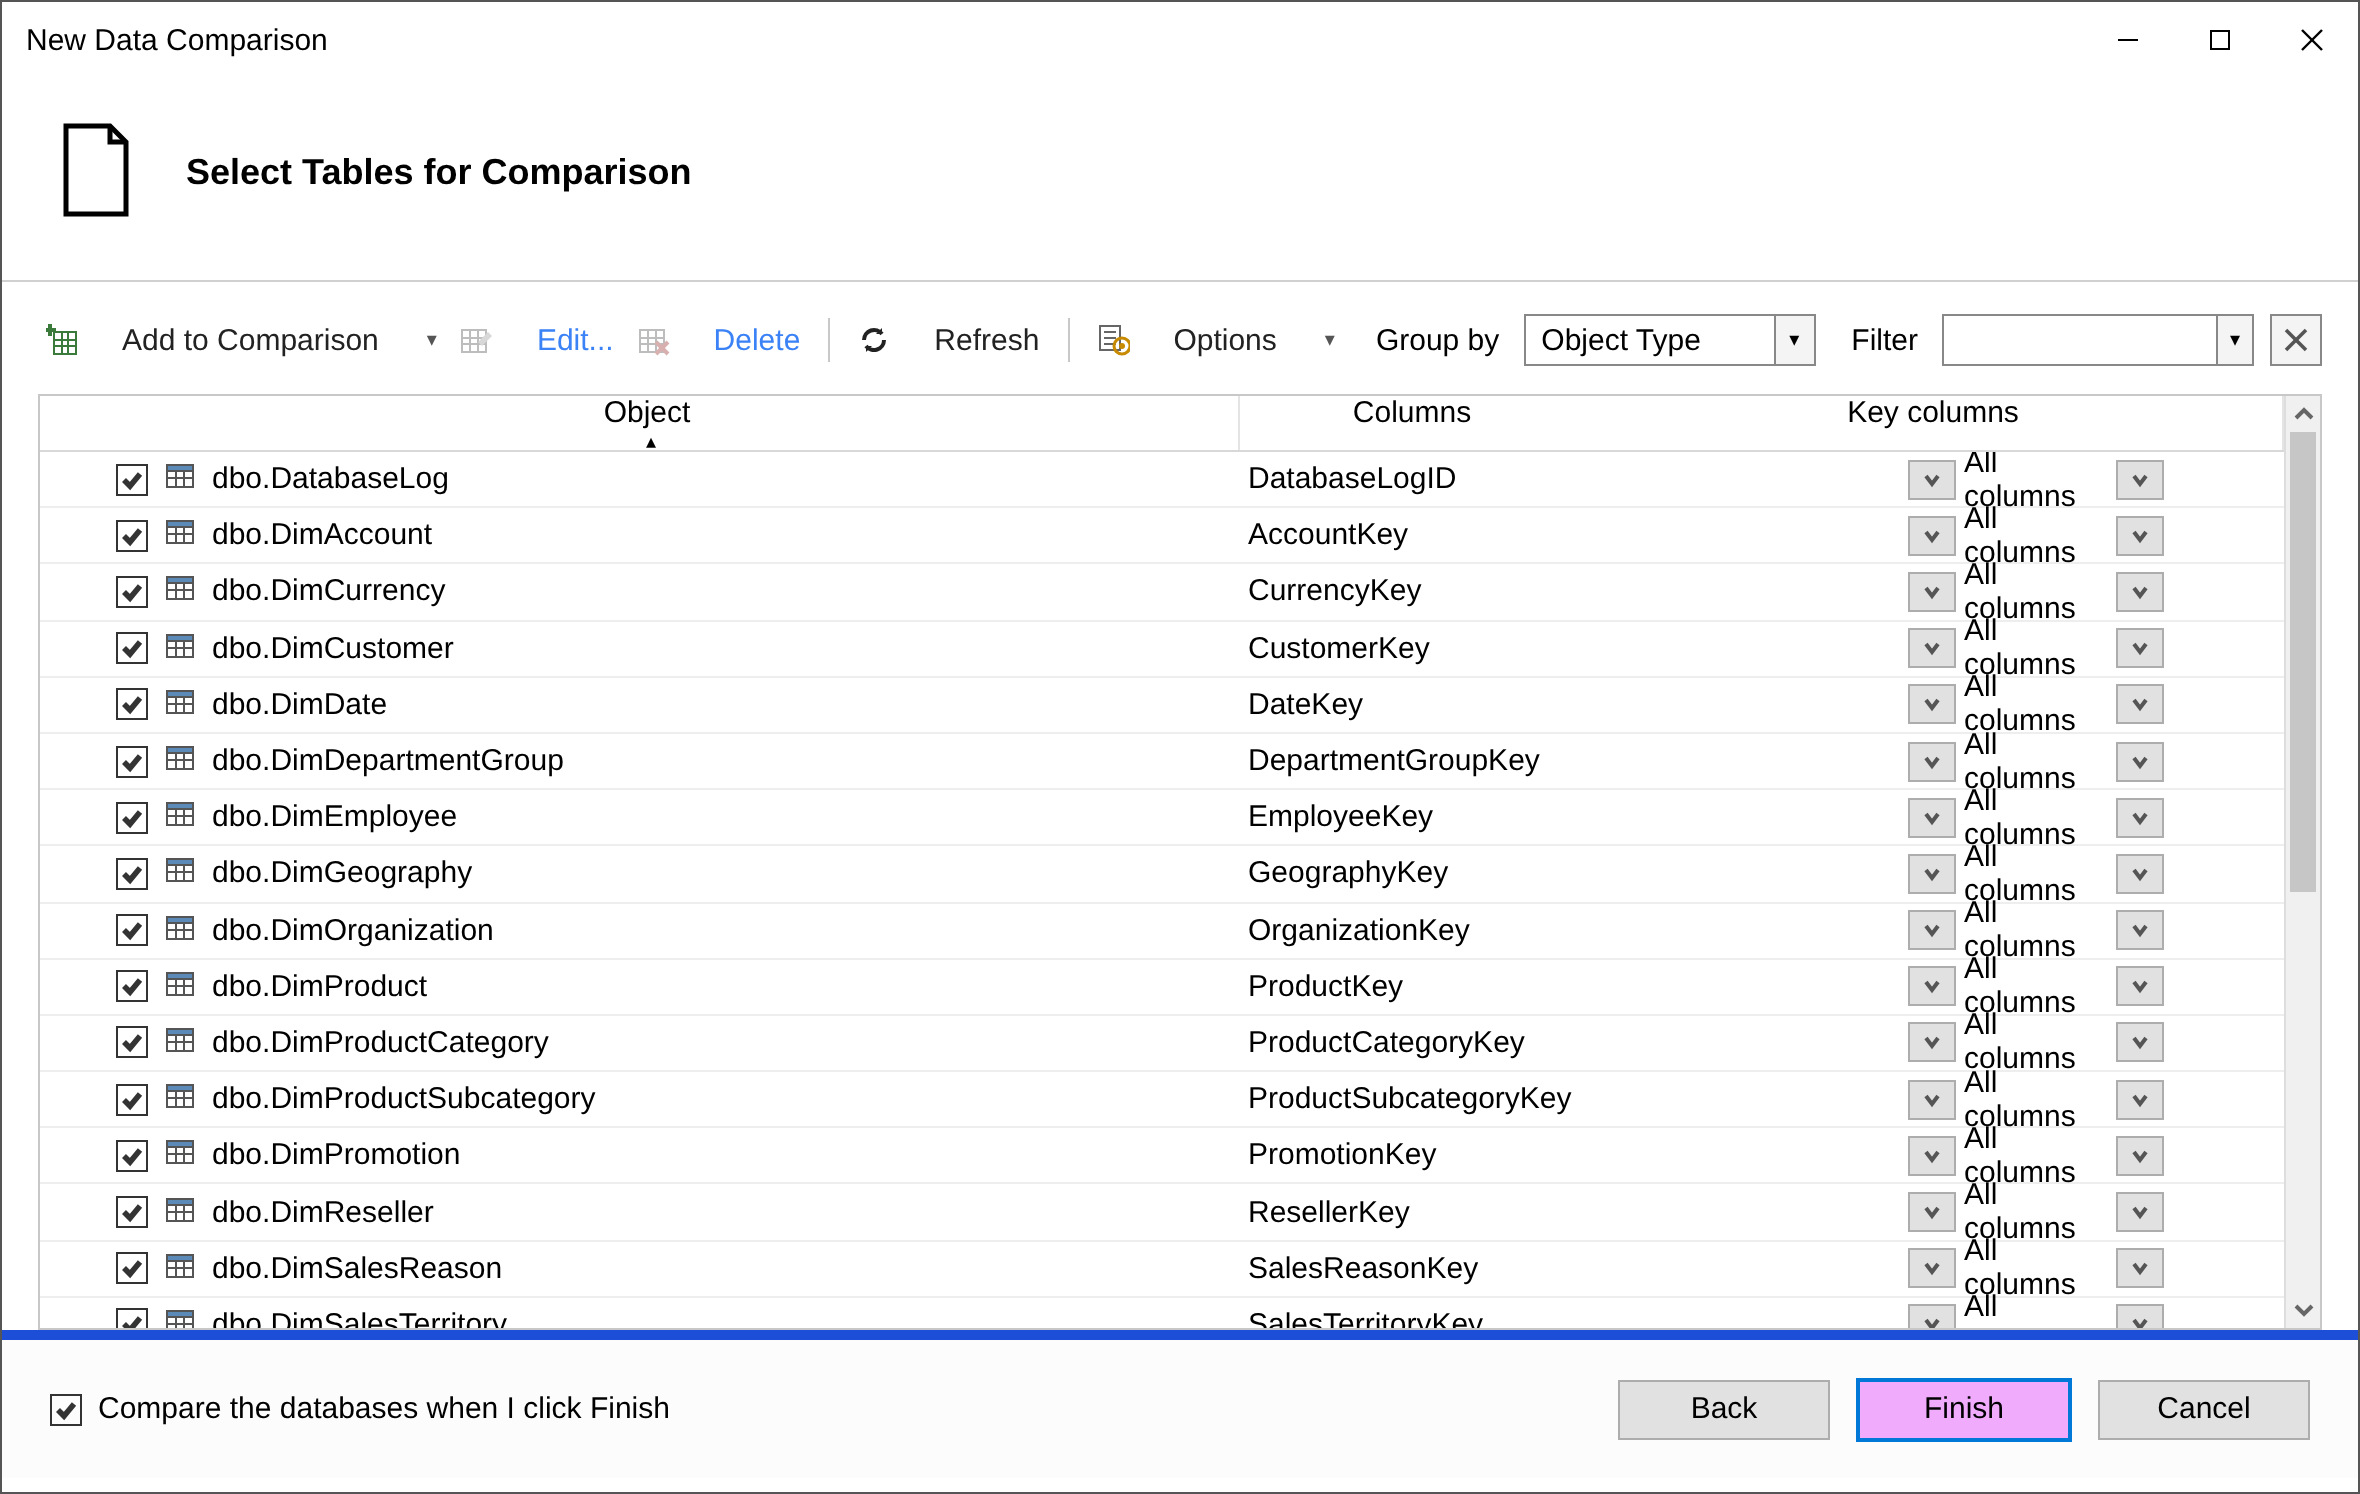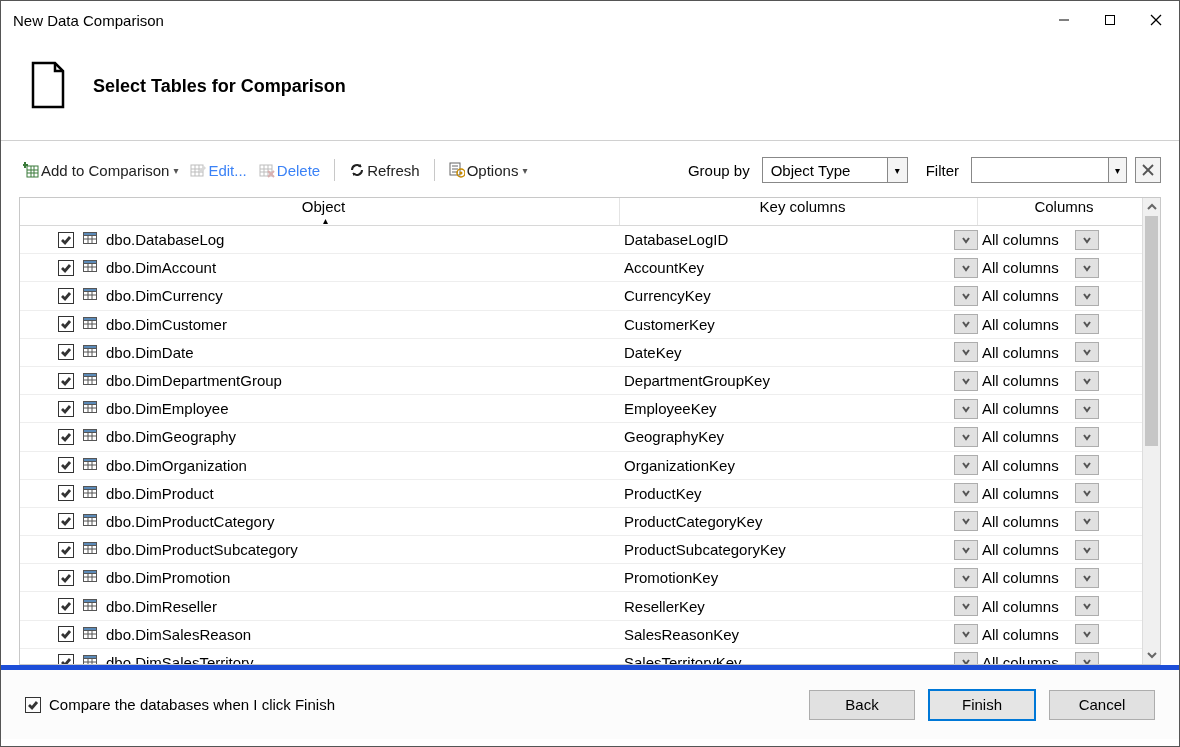--- a/index.html
+++ b/index.html
@@ -7,21 +7,21 @@
   .titlebar { display:flex; align-items:center; height:38px; padding-left:12px; }
   .titlebar .title { font-size:15px; color:#000; flex:1; }
   .titlebar .win-controls { display:flex; }
   .win-btn { width:46px; height:38px; display:flex; align-items:center; justify-content:center; color:#000; }
   .win-btn svg { width:12px; height:12px; }
   .header-section { display:flex; align-items:center; padding:22px 24px 28px 28px; border-bottom:1px solid #d0d0d0; }
   .doc-icon-svg { width:38px; height:48px; }
   .header-title { font-size:18px; font-weight:700; margin-left:26px; }
   .content { padding:12px 18px 0 18px; }
   .toolbar { display:flex; align-items:center; height:34px; gap:4px; }
-  .tool-btn { display:inline-flex; align-items:center; gap:2px; padding:4px 4px; height:26px; font-size:15px; color:#222; }
+  .tool-btn { display:inline-flex; align-items:center; gap:22px; padding:4px 4px; height:26px; font-size:15px; color:#222; }
   .tool-btn.disabled { color:#3b82f6; }
   .tool-icon { width:16px; height:16px; display:inline-flex; align-items:center; justify-content:center;}
   .dropdown-caret { font-size:10px; margin-left:2px; color:#555;}
   .sep { width:1px; height:22px; background:#c8c8c8; margin:0 6px; }
   .toolbar-spacer { flex:1; }
   .toolbar-label { font-size:15px; margin:0 8px 0 4px; }
   .combo { display:inline-flex; align-items:center; height:26px; border:1px solid #888; background:#fff; }
   .combo .combo-text { padding:0 8px; min-width:124px; font-size:15px;}
   .combo .combo-btn { width:20px; height:24px; border-left:1px solid #888; display:flex; align-items:center; justify-content:center; font-size:10px; background:#f4f4f4;}
   .filter-input { width:156px; height:26px; border:1px solid #888; display:flex; }
@@ -39,32 +39,32 @@
   .grid-body { overflow:hidden; }
   .grid-row { display:flex; align-items:center; height:28.2px; border-bottom:1px solid #eee; }
   .cell-obj { width:600px; display:flex; align-items:center; padding-left:38px; gap:8px; }
   .row-check { width:16px; height:16px; border:1px solid #333; display:inline-flex; align-items:center; justify-content:center;}
   .row-check svg { width:12px; height:12px; stroke:#333; stroke-width:2.8; fill:none;}
   .table-icon-svg { width:16px; height:16px; }
   .obj-name { font-size:15px; }
   .cell-key { width:334px; font-size:15px; padding-left:4px;}
   .cell-key-dd { width:24px; height:20px; border:1px solid #adadad; background:#e1e1e1; display:flex; align-items:center; justify-content:center; }
   .cell-key-dd svg, .cell-cols-dd svg { width:10px; height:10px; stroke:#555; stroke-width:2; fill:none;}
-  .cell-cols { width:97px; font-size:15px; padding-left:4px;}
+  .cell-cols { width:80px; font-size:15px; padding-left:4px;}
   .cell-cols-dd { width:24px; height:20px; border:1px solid #adadad; background:#e1e1e1; display:flex; align-items:center; justify-content:center; margin-right:3px;}
   .vscroll { width:18px; background:#f0f0f0; display:flex; flex-direction:column; border-left:1px solid #ddd;}
   .vs-btn { height:18px; display:flex; align-items:center;justify-content:center; }
   .vs-btn svg { width:10px;height:10px; stroke:#666; stroke-width:2; fill:none;}
   .vs-track { flex:1; position:relative; }
   .vs-thumb { position:absolute; left:2px; right:2px; top:0; height:230px; background:#c6c6c6; }
   .footer { height:74px; border-top:5px solid #1d4ed8; display:flex; align-items:center; padding:0 24px; background:#fcfcfc;}
   .footer .chk-wrap { display:flex; align-items:center; gap:8px;}
   .footer-spacer { flex:1;}
   .footer-btn { width:106px; height:30px; border:1px solid #adadad; background:#e1e1e1; font-size:15px; display:flex; align-items:center; justify-content:center; margin-left:14px;}
-  .footer-btn.primary { border:1px solid #0078d7; background:#e5e5e5; outline:1px solid #0078d7;}
+  .footer-btn.primary { border:1px solid #0078d7; background:#f0abfc; outline:1px solid #0078d7;}
 </style>
 </head>
 <body>
 
 <div class="titlebar">
   <div class="title">New Data Comparison</div>
   <div class="win-controls">
     <div class="win-btn">
       <svg viewBox="0 0 12 12">
           <line x1="1" y1="6" x2="11" y2="6" stroke="#000" stroke-width="1"></line>
@@ -185,25 +185,25 @@
     </div>
   </div>
 
   <div class="grid-wrap">
     <div class="grid-main">
       <div class="grid-header">
         <div class="gh-cell gh-object">
           <span>Object</span>
           <span class="sort-caret">▴</span>
         </div>
+        <div class="gh-cell gh-cols">
+          <span>Columns</span>
+        </div>
         <div class="gh-cell gh-key">
           <span>Key columns</span>
-        </div>
-        <div class="gh-cell gh-cols">
-          <span>Columns</span>
         </div>
       </div>
       <div class="grid-body" id="grid-body">
           <div class="grid-row">
             <div class="cell-obj">
               <span class="row-check">
                 <svg viewBox="0 0 12 12">
                   <polyline points="2,6 5,9 10,3"></polyline>
                 </svg>
               </span>

